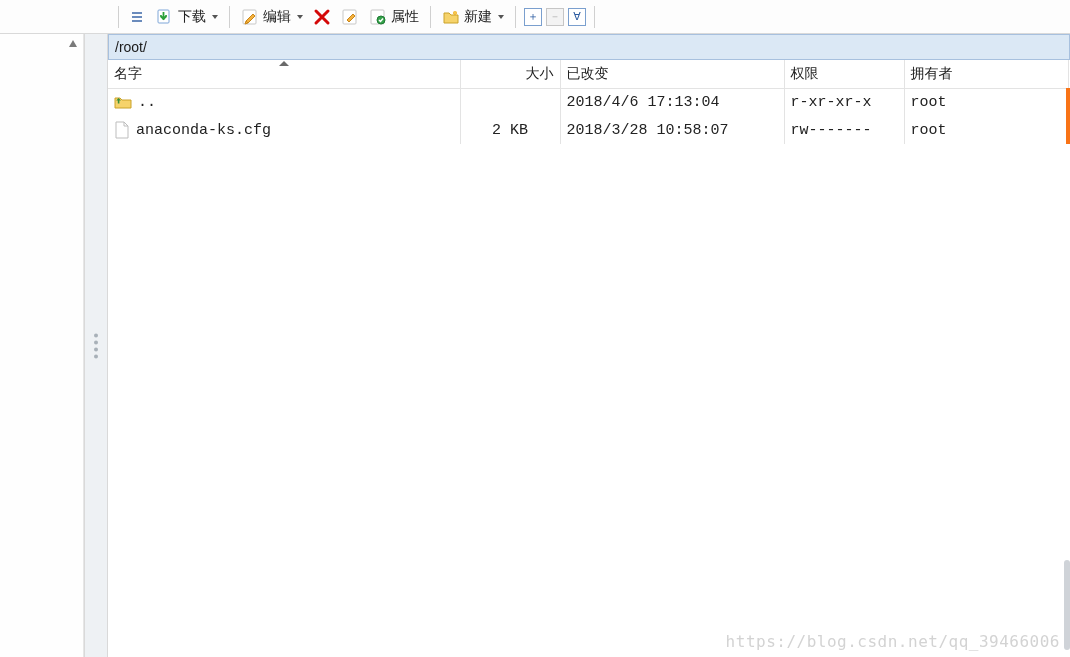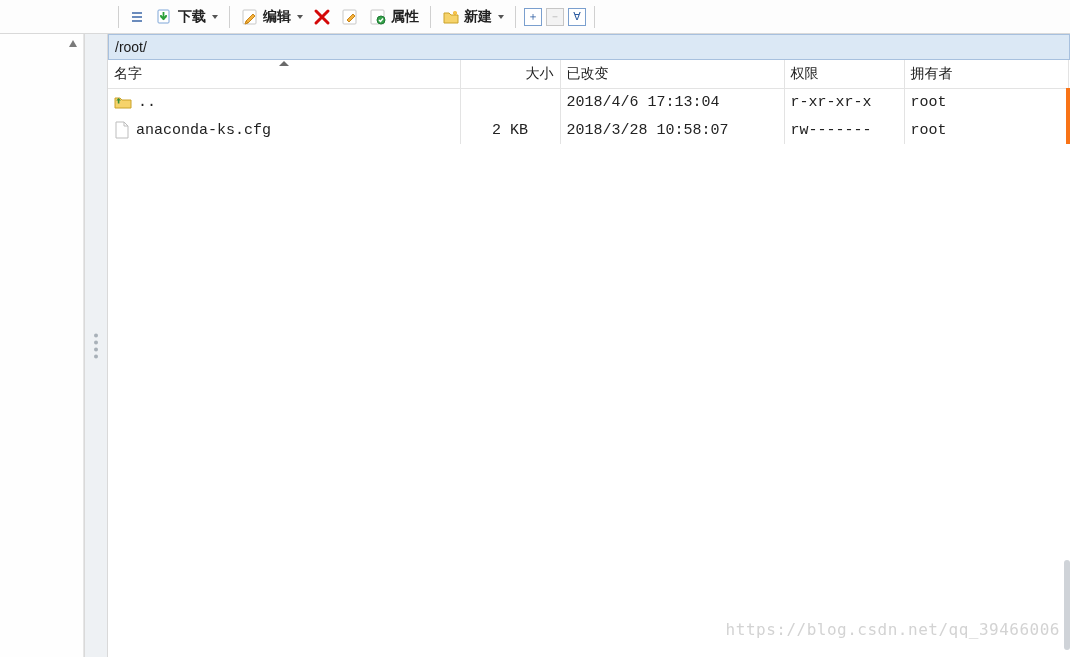--- a/index.html
+++ b/index.html
@@ -28,21 +28,20 @@
     margin: 0 6px;
   }
   .tb-btn {
     display: flex;
     align-items: center;
     height: 26px;
     padding: 0 4px;
     gap: 4px;
     border: 1px solid transparent;
     border-radius: 2px;
-    font-weight: bold;
   }
   .tb-label { font-size: 14px; color:#222; }
   .dd-arrow {
     width: 0; height: 0;
     border-left: 3px solid transparent;
     border-right: 3px solid transparent;
     border-top: 4px solid #555;
     margin-left: 2px;
   }
   .ico { display:inline-flex; align-items:center; justify-content:center; }
@@ -155,21 +154,21 @@
     outline-offset:1px;
     padding:0 2px;
   }
   .fname-text{ overflow:hidden; text-overflow:ellipsis; }
   
   .filetbl td.colshade{ border-right:1px solid #e3e3e3; }
 
   
   .watermark{
     position:absolute;
-    right:10px; bottom:18px;
+    right:10px; bottom:6px;
     font-family: Consolas, monospace;
     font-size:16px;
     color:#d3d3d3;
     letter-spacing:0.5px;
     pointer-events:none;
   }
   
   .right-stub{
     position:absolute; right:0; top:500px;
     width:6px; height:90px;

